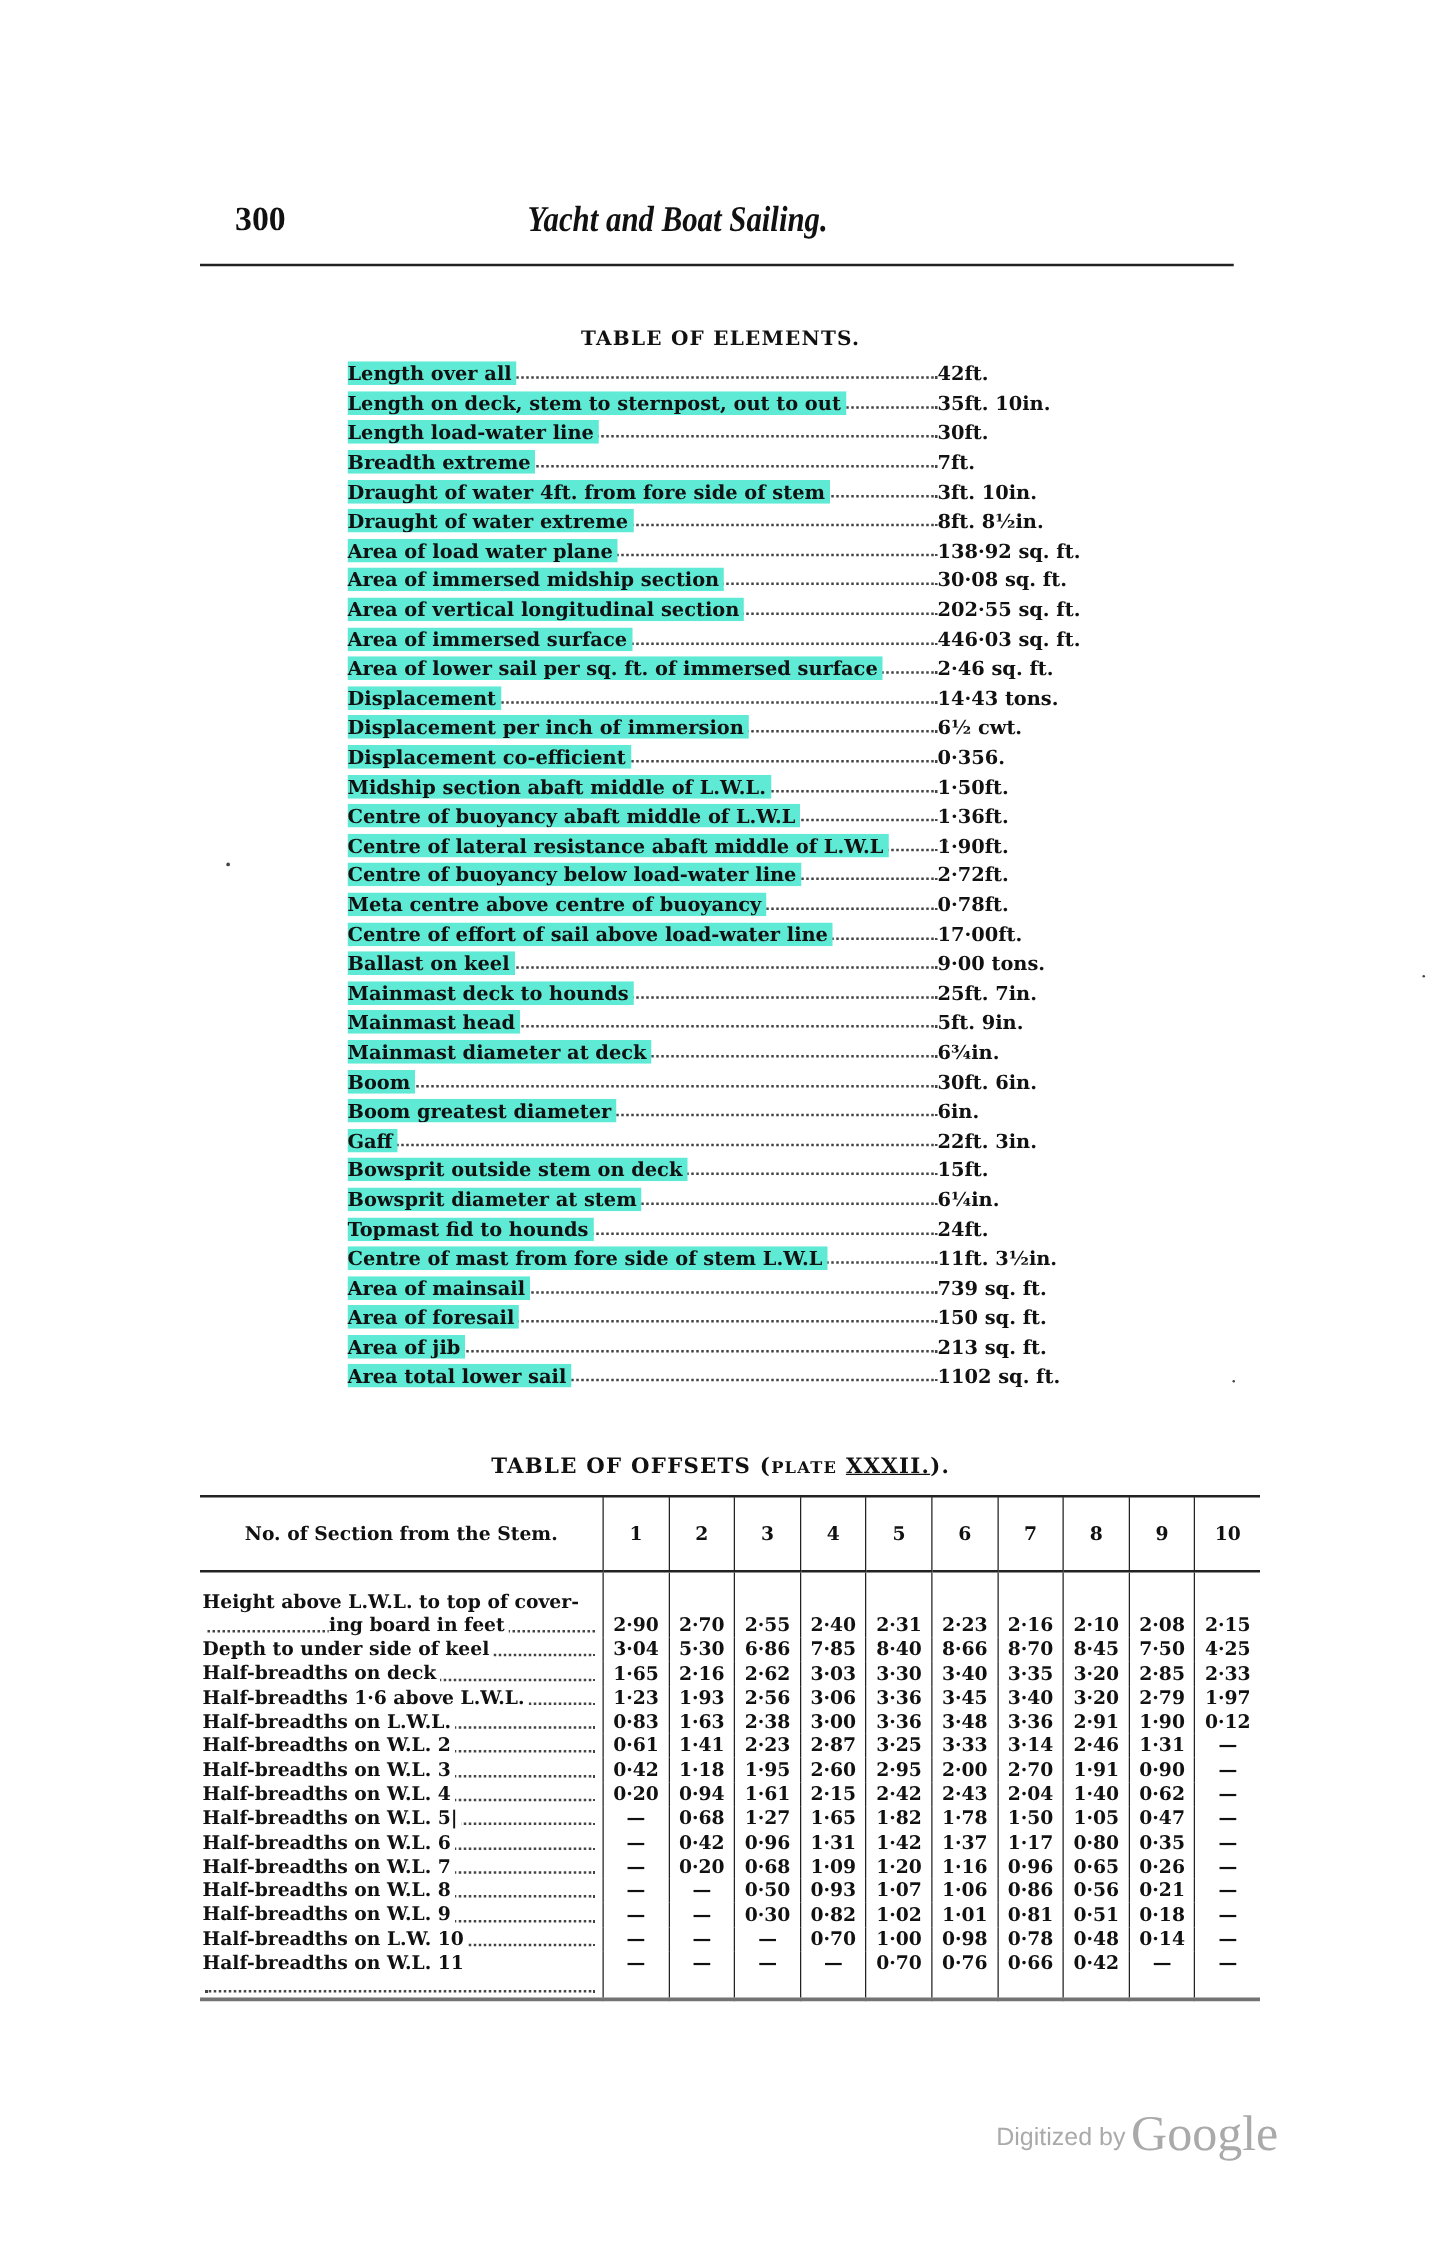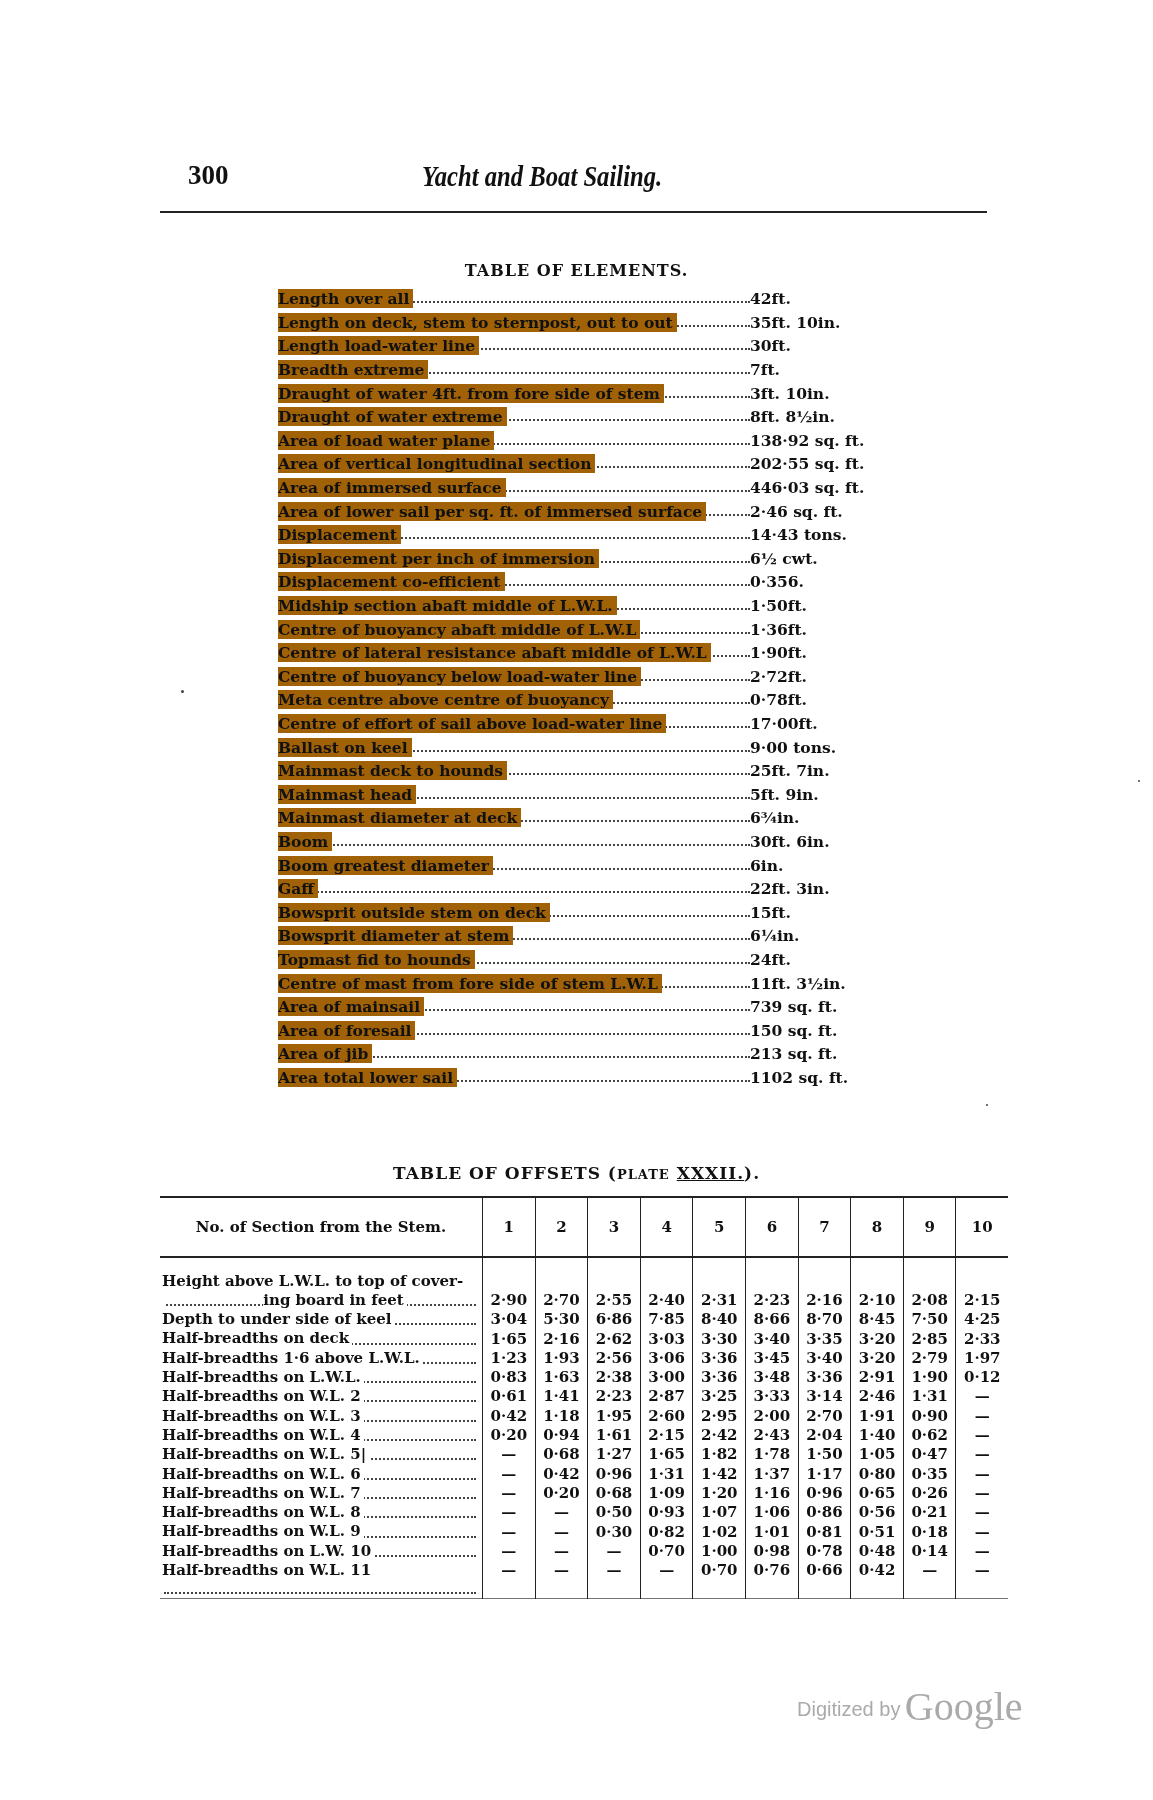--- a/index.html
+++ b/index.html
@@ -9,30 +9,30 @@
   .page-num { position: absolute; left: 0; top: 0; font-size: 27px; font-weight: bold;
               font-family: "Liberation Serif", serif; letter-spacing: 0px; }
   .running-title { position: absolute; left: 234px; top: 0; font-size: 29px; font-style: italic;
                    font-weight: bold; font-family: "Liberation Serif", serif; transform: scaleX(0.85); transform-origin: left; }
   .rule-top { position: absolute; top: 211px; left: 160px; width: 827px; height: 0; border-top: 2px solid #222; }
   .el-title { position: absolute; top: 261px; left: 0; width: 1153px; text-align: center;
               font-size: 16px; font-weight: bold; letter-spacing: 1px; font-family: "DejaVu Serif", serif; }
   .elements { position: absolute; top: 287px; left: 278px; width: 620px; }
   .el-row { display: flex; height: 23.6px; align-items: center; font-size: 15.5px; font-weight: bold; }
   .el-label { width: 472px; white-space: nowrap; overflow: hidden; position: relative; }
-  .el-label .txt { background: #a16207; padding-right: 4px; position: relative; z-index: 1; }
+  .el-label .txt { background: #5eead4; padding-right: 4px; position: relative; z-index: 1; }
   .el-label .dots { position: absolute; left: 0; right: 0; bottom: 5px; border-bottom: 2px dotted #444; z-index: 0; }
   .el-value { flex: 1; white-space: nowrap; }
   .off-title { position: absolute; top: 1163px; left: 0; width: 1153px; text-align: center;
                font-size: 17px; font-weight: bold; letter-spacing: 1px; }
   .off-title .sc { font-size: 13px; }
   .off-title .ul { text-decoration: underline; }
   table.offsets { position: absolute; top: 1196px; left: 160px; width: 848px; border-collapse: collapse;
                   font-size: 15px; font-weight: bold; }
-  table.offsets { border-top: 2px solid #222; border-bottom: 1px solid #737373; }
+  table.offsets { border-top: 2px solid #222; border-bottom: 3px solid #737373; }
   table.offsets th { height: 56px; font-size: 15px; border-bottom: 2px solid #222; font-weight: bold; }
   table.offsets th.hd-label { text-align: center; width: 320px; }
   table.offsets td, table.offsets th.num { border-left: 1.5px solid #222; text-align: center; }
   table.offsets td.lab { border-left: none; text-align: left; padding-left: 2px; white-space: nowrap; position: relative; }
   table.offsets td { height: 19.3px; padding: 0; line-height: 19px; }
   table.offsets tr.first td { padding-top: 14px; }
   table.offsets tr.last td { padding-bottom: 18px; }
   .lab .txt { background: #fff; position: relative; z-index: 1; padding-right: 3px; }
   .lab .dots { position: absolute; left: 4px; right: 6px; bottom: 4px; border-bottom: 2px dotted #444; }
   .lab .cont { display: block; padding-left: 26px; text-align: center; }
@@ -74,20 +74,24 @@
     </div>
     <div class="el-row">
       <div class="el-label"><span class="dots"></span><span class="txt">Draught of water extreme</span></div>
       <div class="el-value">8ft. 8½in.</div>
     </div>
     <div class="el-row">
       <div class="el-label"><span class="dots"></span><span class="txt">Area of load water plane</span></div>
       <div class="el-value">138·92 sq. ft.</div>
     </div>
     <div class="el-row">
+      <div class="el-label"><span class="dots"></span><span class="txt">Area of immersed midship section</span></div>
+      <div class="el-value">30·08 sq. ft.</div>
+    </div>
+    <div class="el-row">
       <div class="el-label"><span class="dots"></span><span class="txt">Area of vertical longitudinal section</span></div>
       <div class="el-value">202·55 sq. ft.</div>
     </div>
     <div class="el-row">
       <div class="el-label"><span class="dots"></span><span class="txt">Area of immersed surface</span></div>
       <div class="el-value">446·03 sq. ft.</div>
     </div>
     <div class="el-row">
       <div class="el-label"><span class="dots"></span><span class="txt">Area of lower sail per sq. ft. of immersed surface</span></div>
       <div class="el-value">2·46 sq. ft.</div>

